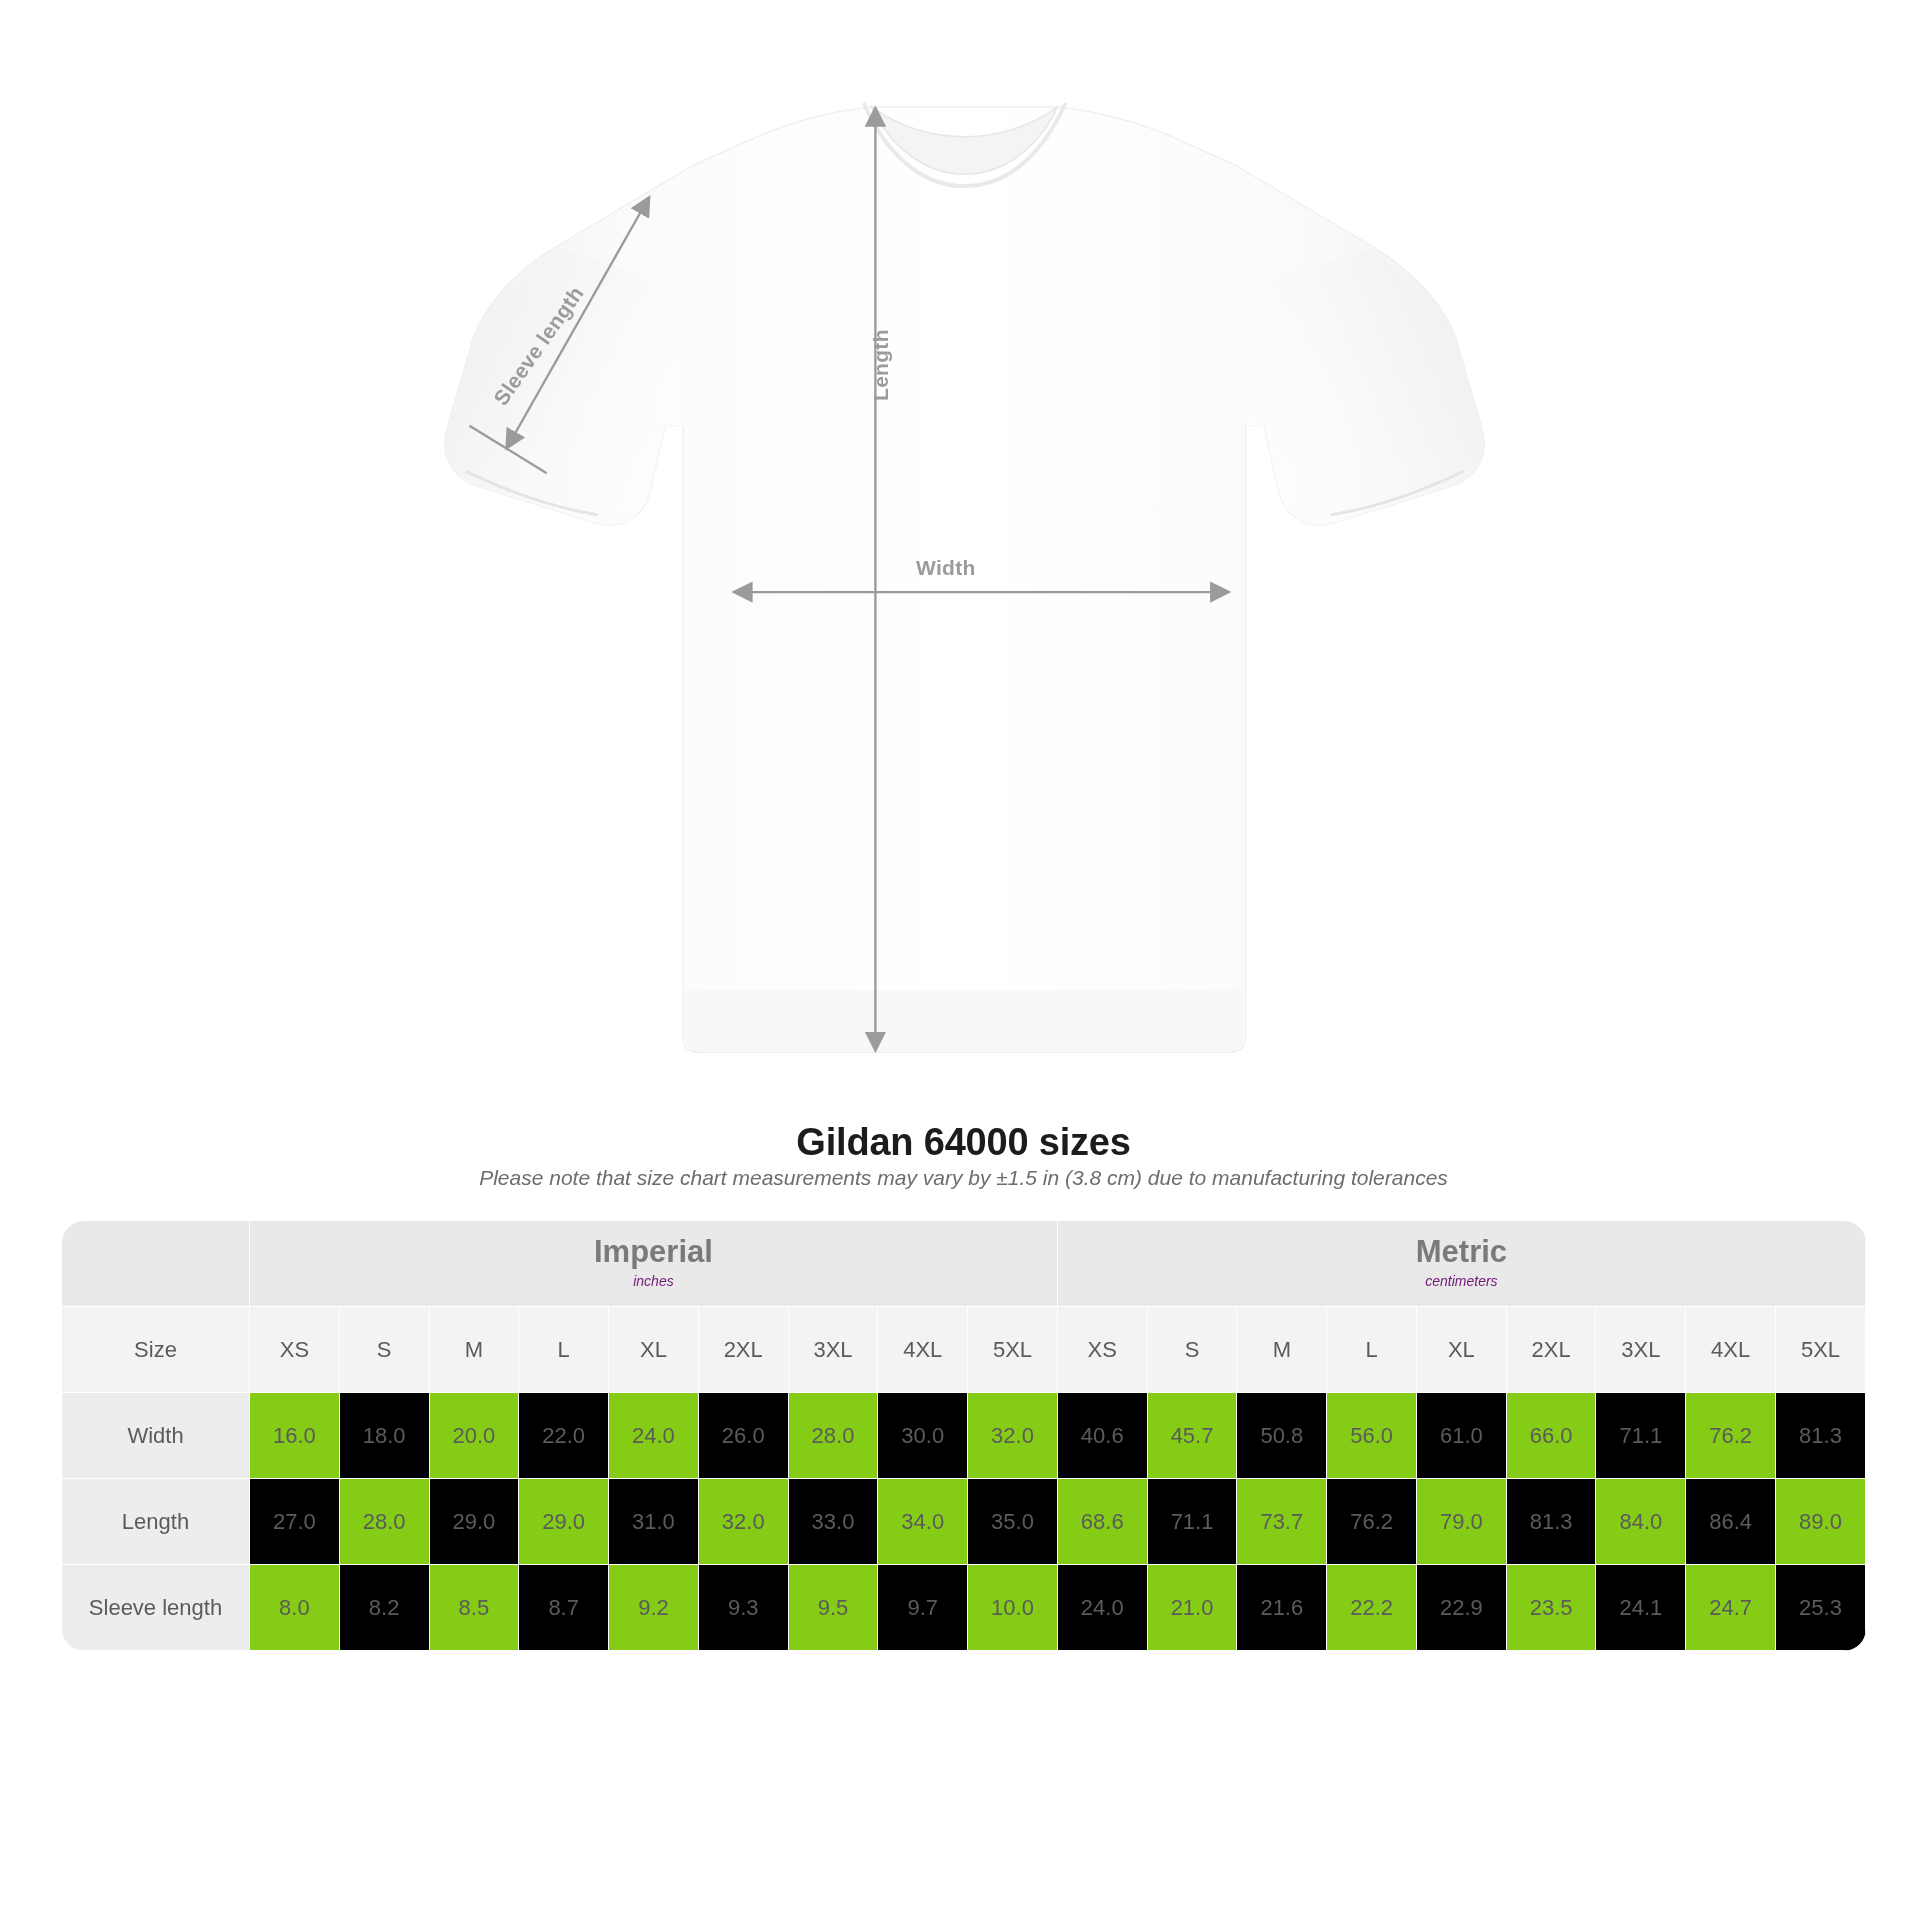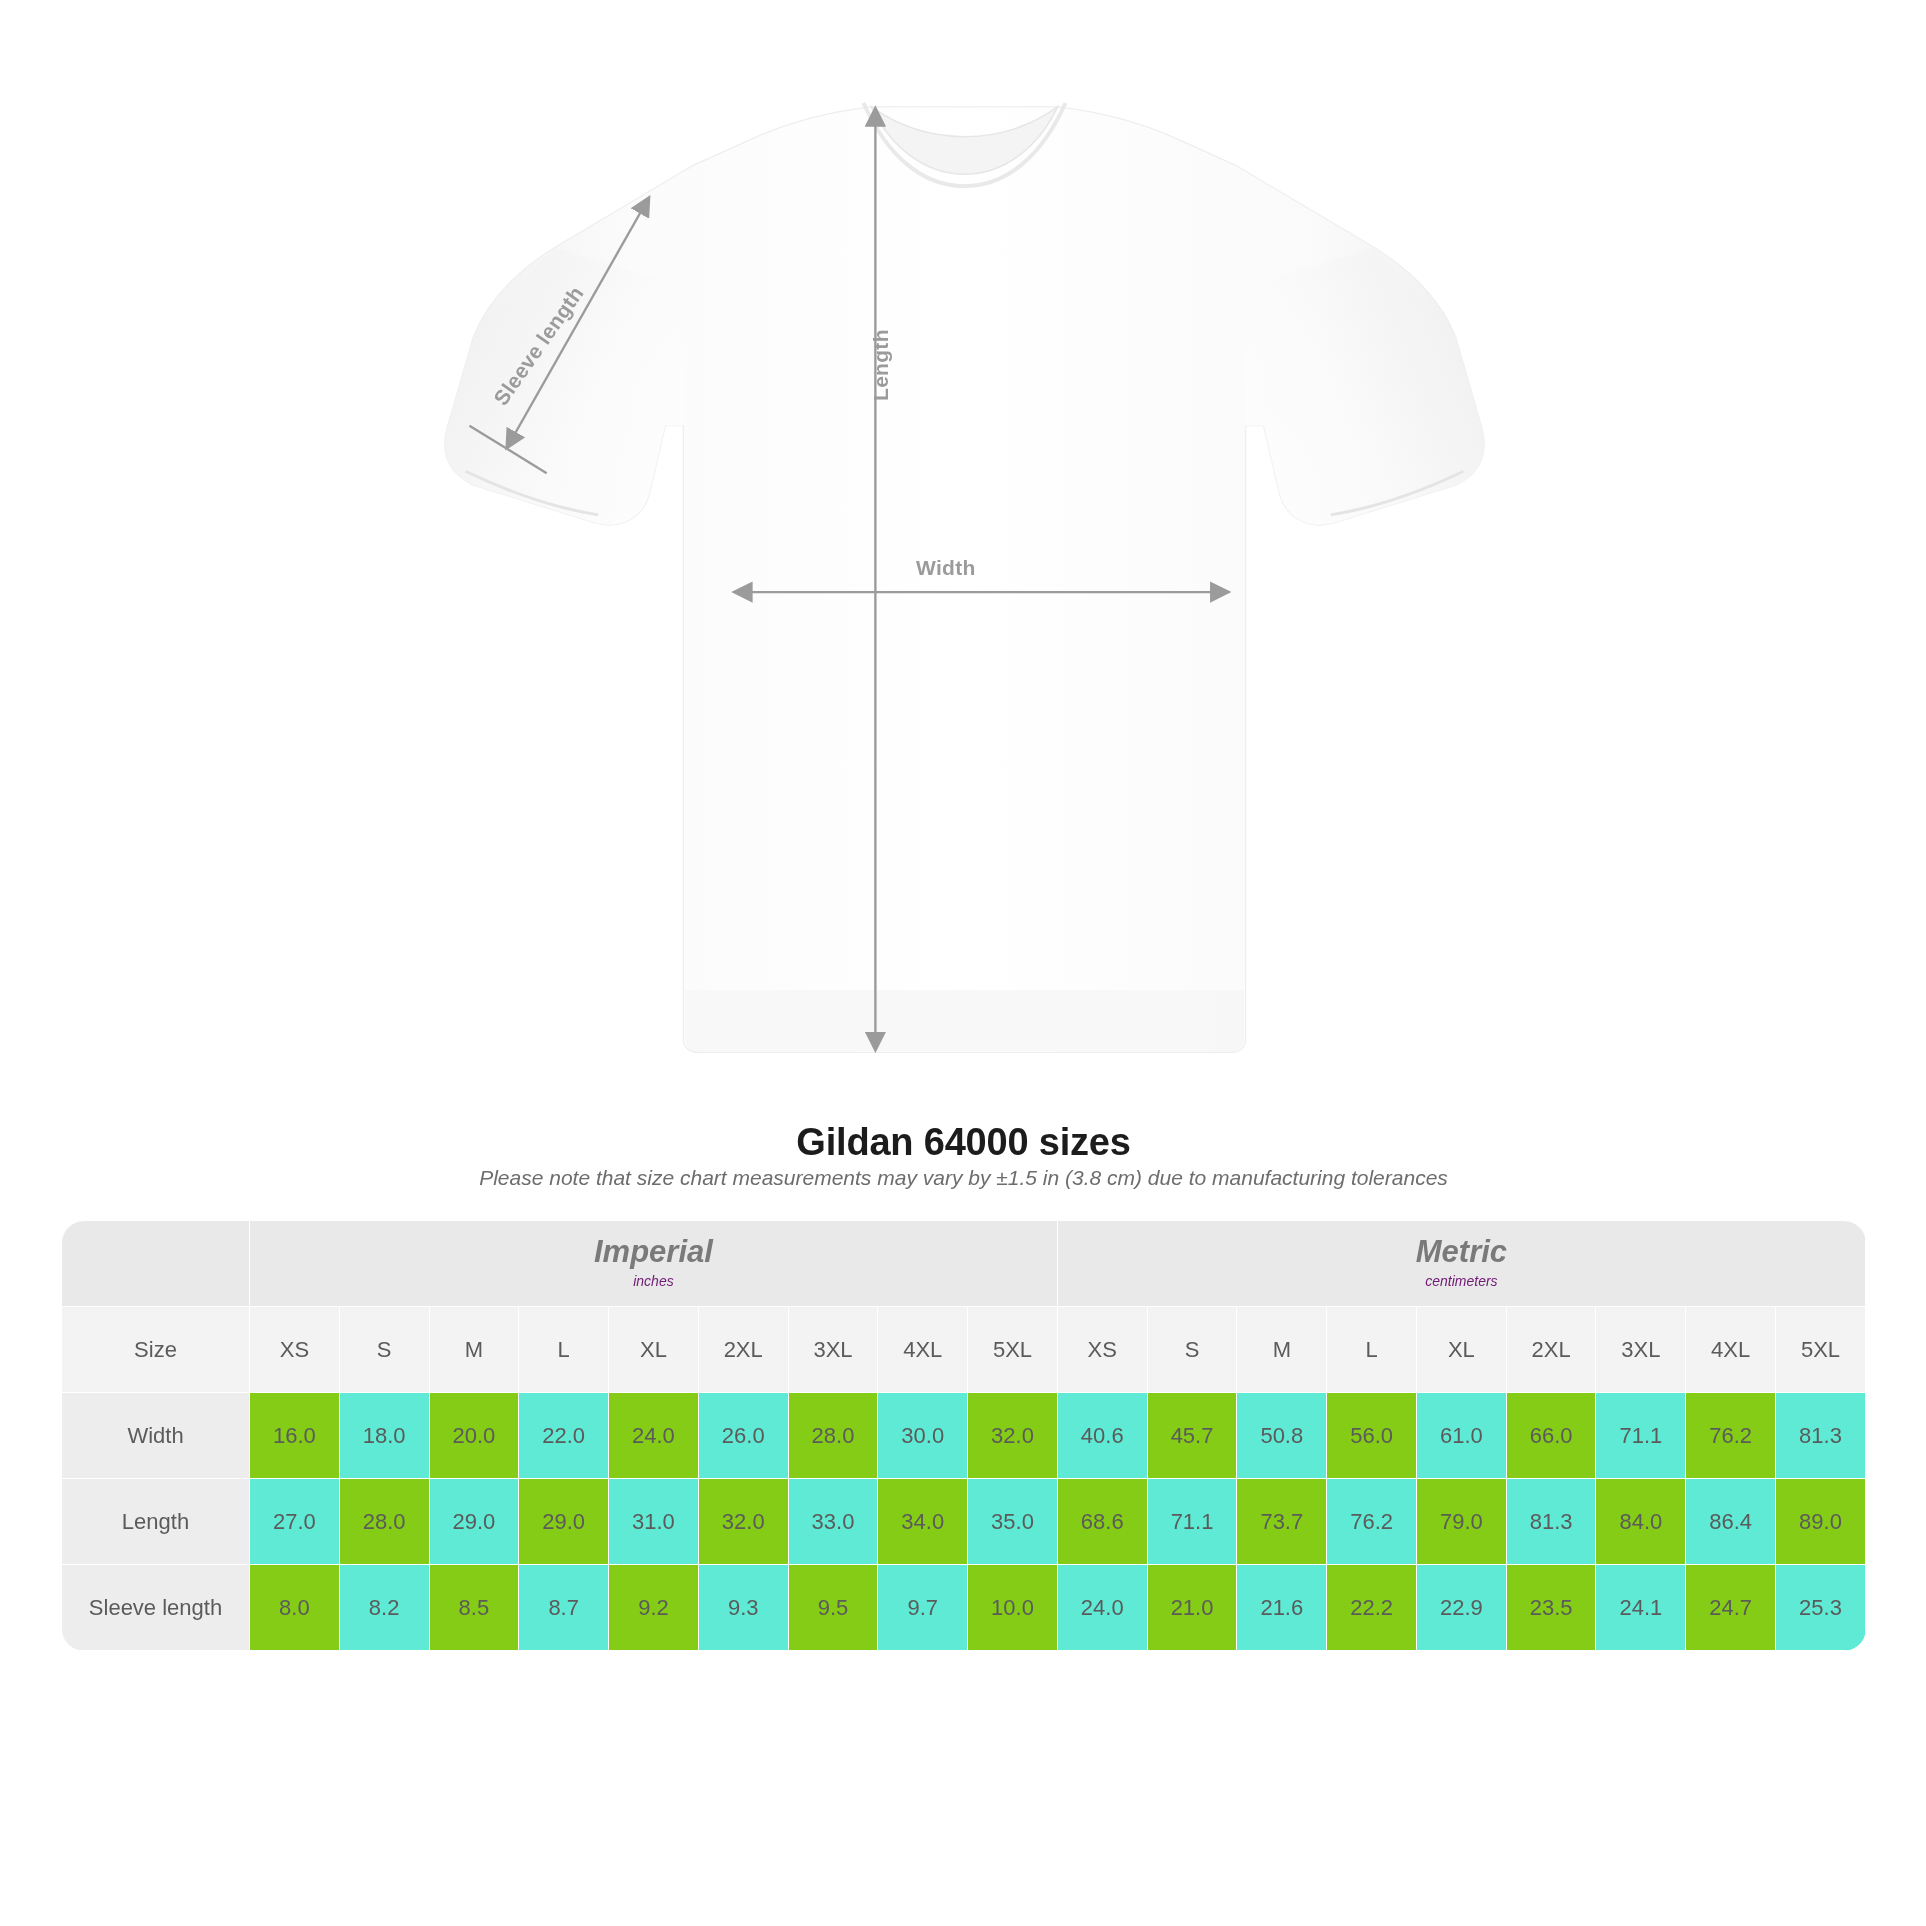--- a/index.html
+++ b/index.html
@@ -101,21 +101,20 @@
     vertical-align: middle;
   }
   .sysrow td {
     background: #e9e9e9;
     height: 135px;
     border: none;
   }
   .sys-name {
     font-size: 31px;
     font-weight: bold;
-    font-style: italic;
     color: #7a7a7a;
     line-height: 1.15;
   }
   .sys-unit {
     font-size: 14px;
     font-style: italic;
     color: #701a75;
     line-height: 1.6;
   }
   .headrow td {
@@ -124,21 +123,21 @@
     color: #5e5e5e;
     font-size: 23px;
   }
   .rowlabel {
     background: #ededed;
     font-weight: bold;
     color: #4d4d4d;
     font-size: 23px;
   }
   .datacell-a { background: #84cc16; }
-  .datacell-b { background: #5eead4; }
+  .datacell-b { background: #000000; }
   .corner-tl { border-top-left-radius: 22px; }
   .corner-tr { border-top-right-radius: 22px; }
   .corner-bl { border-bottom-left-radius: 22px; }
   .corner-br { border-bottom-right-radius: 22px; }
 </style>
 </head>
 <body>
 
 <div class="page">
 

